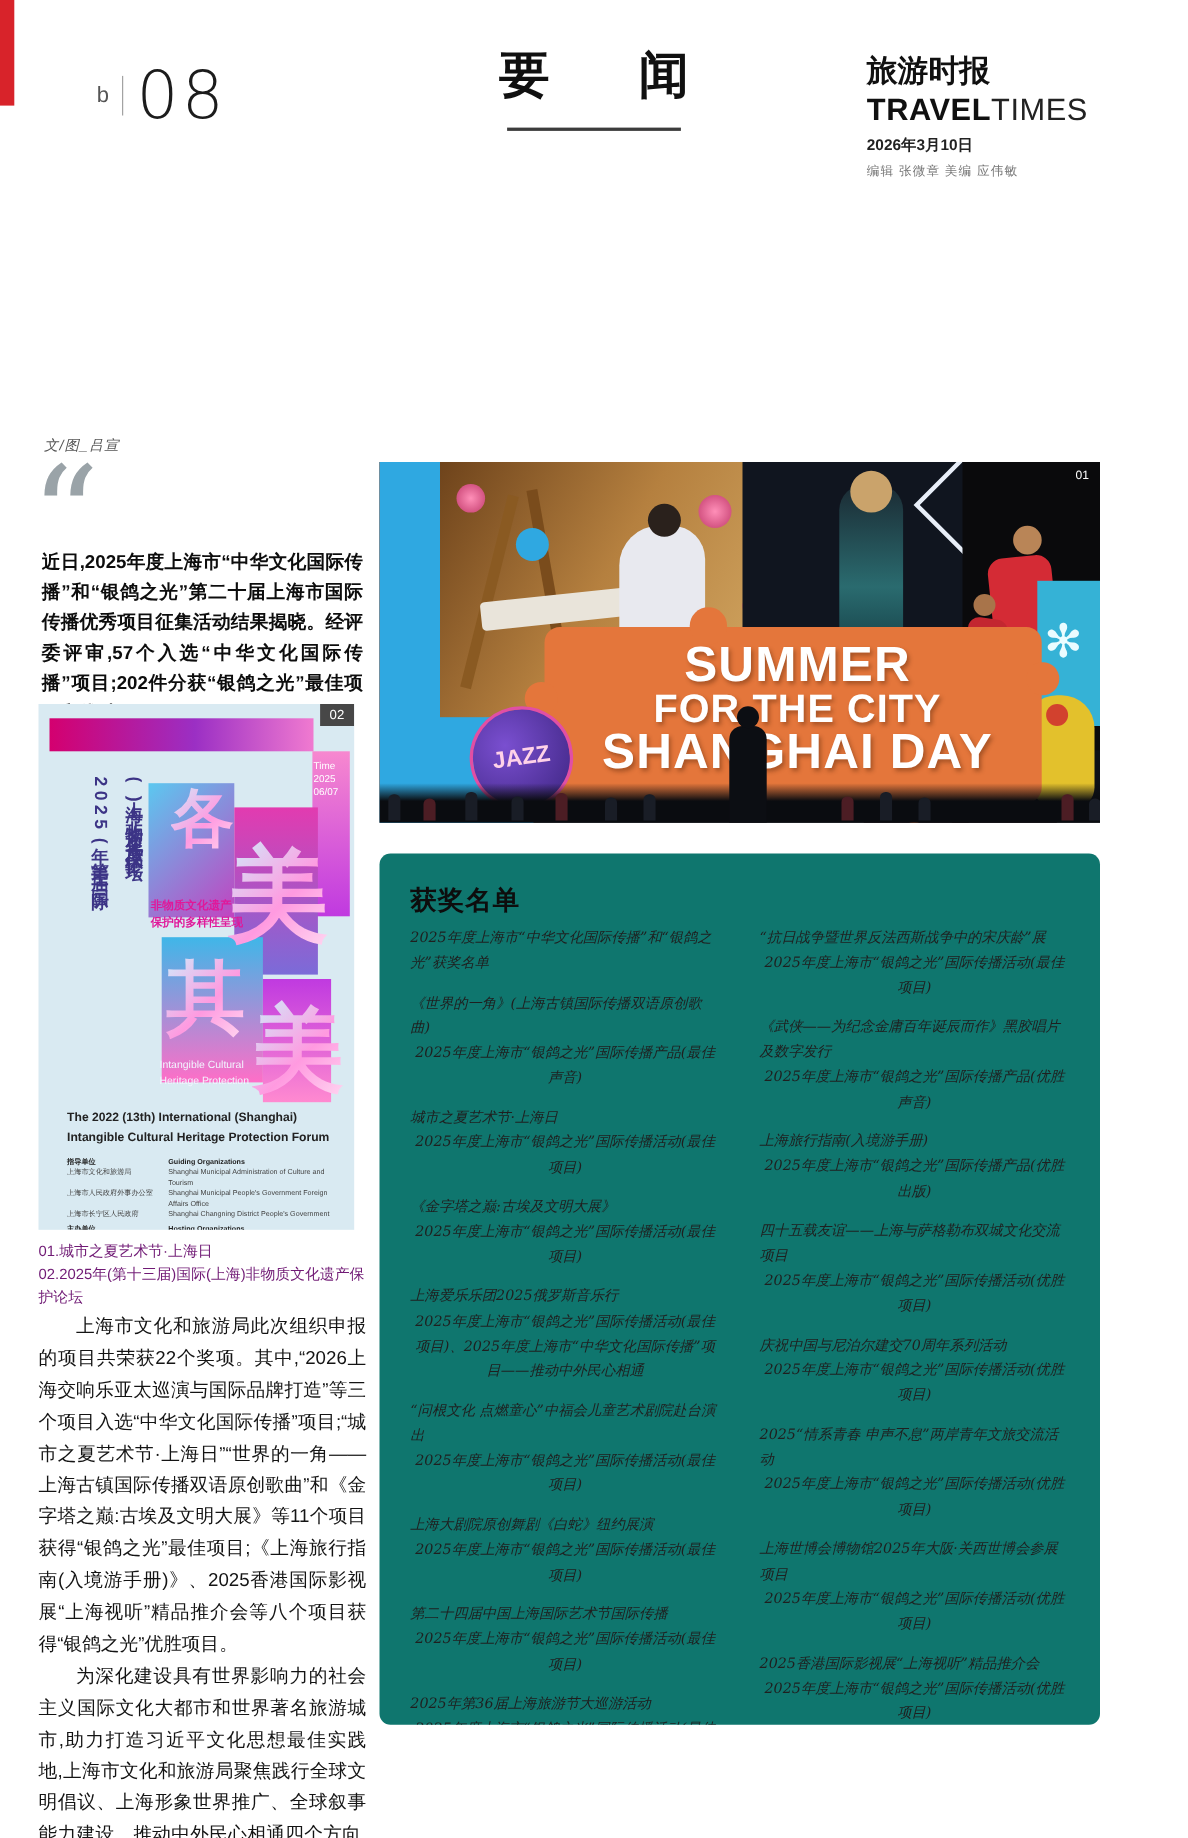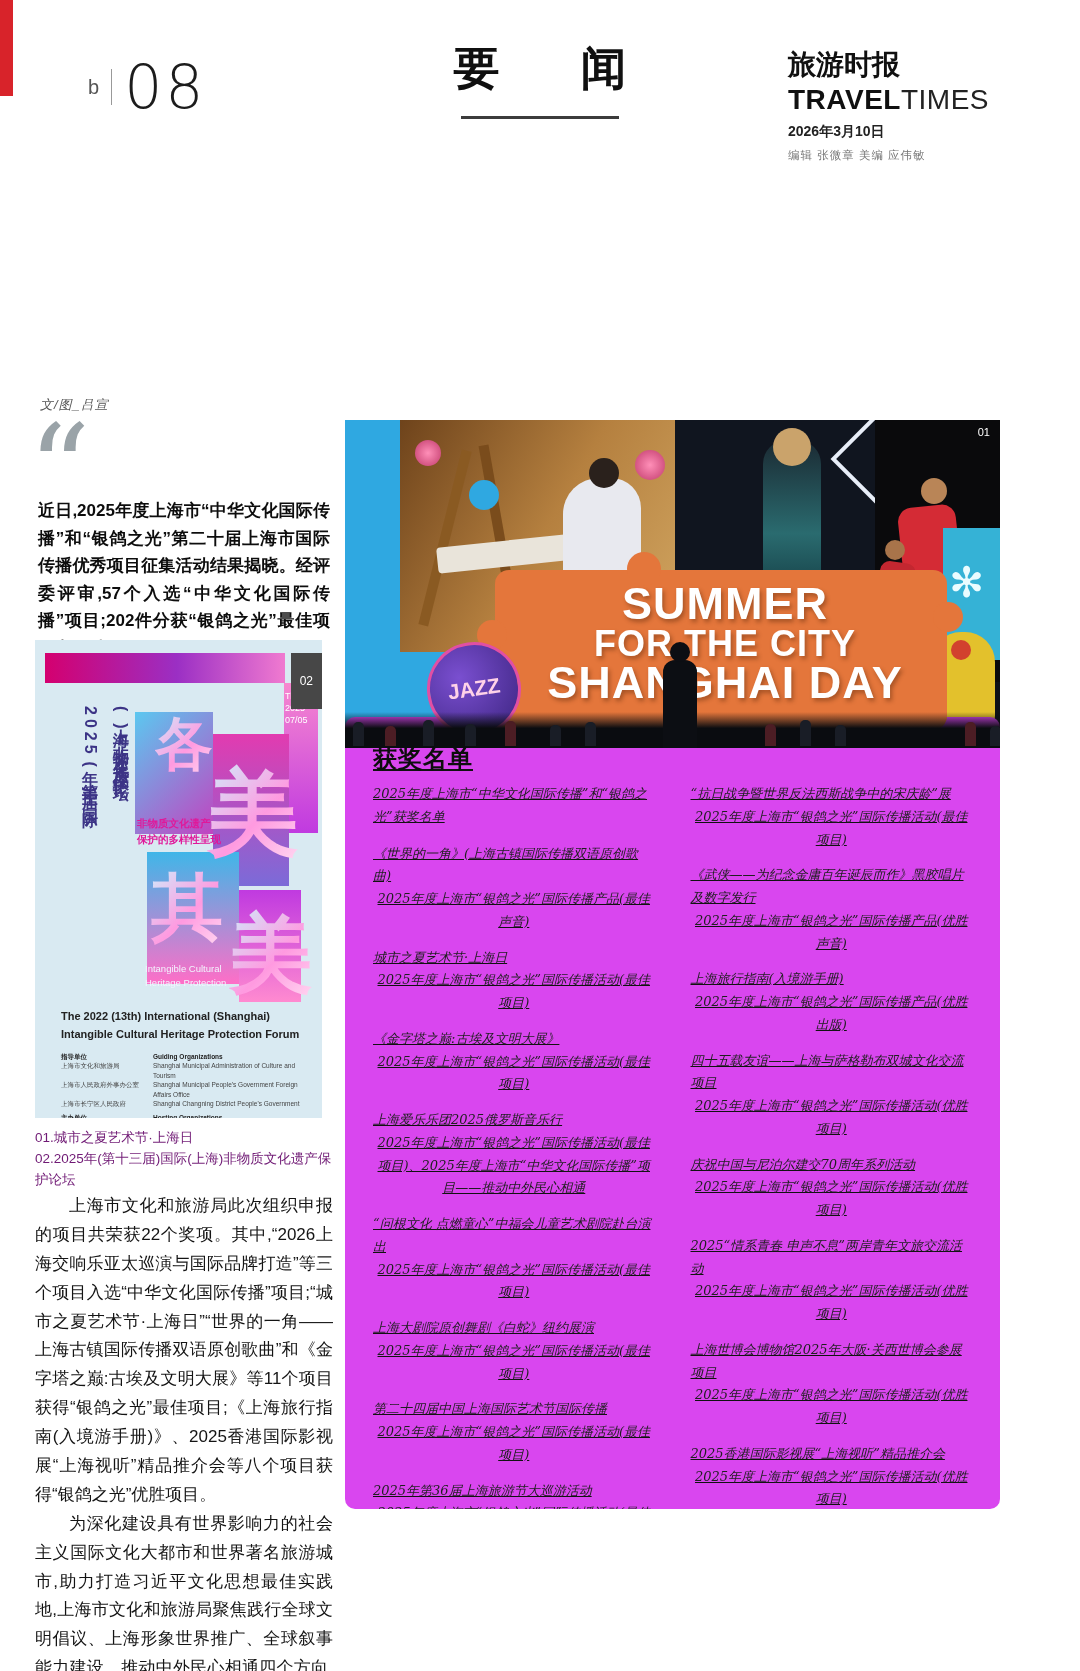--- a/index.html
+++ b/index.html
@@ -24,22 +24,22 @@
   
   .headline{position:absolute;left:38px;top:196px;width:1012px;font-family:"DejaVu Serif",serif;
             font-weight:bold;font-size:47px;line-height:1.22;color:#000;letter-spacing:1.5px;}
   .byline{position:absolute;left:40px;top:396px;font-size:13px;color:#555;letter-spacing:1px;font-style:italic;}
   .lead-quote{position:absolute;left:28px;top:408px;font-family:"DejaVu Serif",serif;
               font-size:122px;line-height:1;color:#9aa3a8;}
   .lead{position:absolute;left:38px;top:497px;width:292px;font-size:17px;font-weight:bold;
         line-height:1.62;text-align:justify;color:#0d0d0d;}
   
   .poster{position:absolute;left:35px;top:640px;width:287px;height:478px;background:#d9eaf2;overflow:hidden;}
-  .poster-label{position:absolute;right:0;top:13px;background:#474747;color:#fff;font-size:12px;
-                padding:21px 9px;z-index:9;}
+  .poster-label{position:absolute;right:0;top:0;background:#474747;color:#fff;font-size:12px;
+                padding:3px 9px;z-index:9;}
   .poster-topbar{position:absolute;left:10px;top:13px;width:240px;height:30px;
                  background:linear-gradient(90deg,#d4006f,#9b2fc4 55%,#f07ad0);}
   .poster-rightstrip{position:absolute;right:4px;top:43px;width:34px;height:150px;
                  background:linear-gradient(180deg,#f788cf,#c03ae0);}
   .poster-time{position:absolute;right:7px;top:50px;width:30px;color:#fff;font-size:9px;line-height:1.35;z-index:5;}
   .pv-title{position:absolute;left:44px;top:66px;display:flex;gap:10px;z-index:6;}
   .pv-col{writing-mode:vertical-rl;font-size:16px;font-weight:bold;color:#3c3486;letter-spacing:4px;}
   .ab{position:absolute;z-index:1;}
   .ab1{left:100px;top:72px;width:78px;height:122px;background:linear-gradient(135deg,#5bc8f0,#c243c0);}
   .ab2{left:178px;top:94px;width:76px;height:152px;background:linear-gradient(180deg,#e23bb0,#7b6bd8);}
@@ -109,22 +109,22 @@
         border:3px solid #e14fa4;}
   .crowd{position:absolute;left:0;bottom:0;width:100%;height:36px;z-index:10;
          background:linear-gradient(180deg,rgba(10,12,16,0),#0a0c10 45%);}
   .fig{position:absolute;bottom:2px;width:11px;border-radius:5px 5px 0 0;background:#191d26;}
   .glow{position:absolute;left:250px;top:220px;width:170px;height:110px;border-radius:50%;
         background:radial-gradient(rgba(200,220,230,.30),rgba(200,220,230,0) 70%);z-index:5;}
   .sil-man{position:absolute;left:318px;top:240px;width:34px;height:88px;background:#0c0e13;
            border-radius:12px 12px 0 0;z-index:11;}
   .sil-head{position:absolute;left:325px;top:222px;width:20px;height:20px;border-radius:50%;background:#0c0e13;z-index:11;}
   
-  .awards{position:absolute;left:345px;top:717px;width:655px;height:792px;background:#d946ef;
-          border-radius:10px;padding:26px 28px;box-sizing:border-box;overflow:hidden;text-decoration:underline;}
+  .awards{position:absolute;left:345px;top:776px;width:655px;height:792px;background:#0f766e;
+          border-radius:10px;padding:26px 28px;box-sizing:border-box;overflow:hidden;}
   .aw-title{font-size:24px;font-weight:bold;color:#0d0d0d;margin-bottom:8px;letter-spacing:1px;}
   .aw-cols{display:flex;gap:36px;}
   .aw-col{width:282px;font-family:"DejaVu Serif",serif;font-style:italic;font-size:13px;
           line-height:1.75;color:#1f1f1f;}
   .aw-sub{margin-bottom:14px;}
   .aw-item{margin-bottom:13px;}
   .aw-name{margin:0;}
   .aw-award{margin:0;text-align:center;}
 </style>
 </head>
@@ -154,21 +154,21 @@
   <div class="lead-quote">“</div>
   <div class="lead">近日,2025年度上海市“中华文化国际传播”和“银鸽之光”第二十届上海市国际传播优秀项目征集活动结果揭晓。经评委评审,57个入选“中华文化国际传播”项目;202件分获“银鸽之光”最佳项目和优胜项目。</div>
 
   <div class="poster">
     <div class="poster-label">02</div>
     <div class="poster-topbar"></div>
     <div class="poster-rightstrip"></div>
     <div class="poster-time" id="poster-time">
         <div>Time</div>
         <div>2025</div>
-        <div>07/05</div>
+        <div>06/07</div>
       </div>
     <div class="ab ab1"></div>
     <div class="ab ab2"></div>
     <div class="ab ab3"></div>
     <div class="ab ab4"></div>
     <div class="pv-title" id="pv-title">
         <span class="pv-col">2025年(第十三届)国际</span>
         <span class="pv-col">(上海)非物质文化遗产保护论坛</span>
       </div>
     <div id="art-chars">

